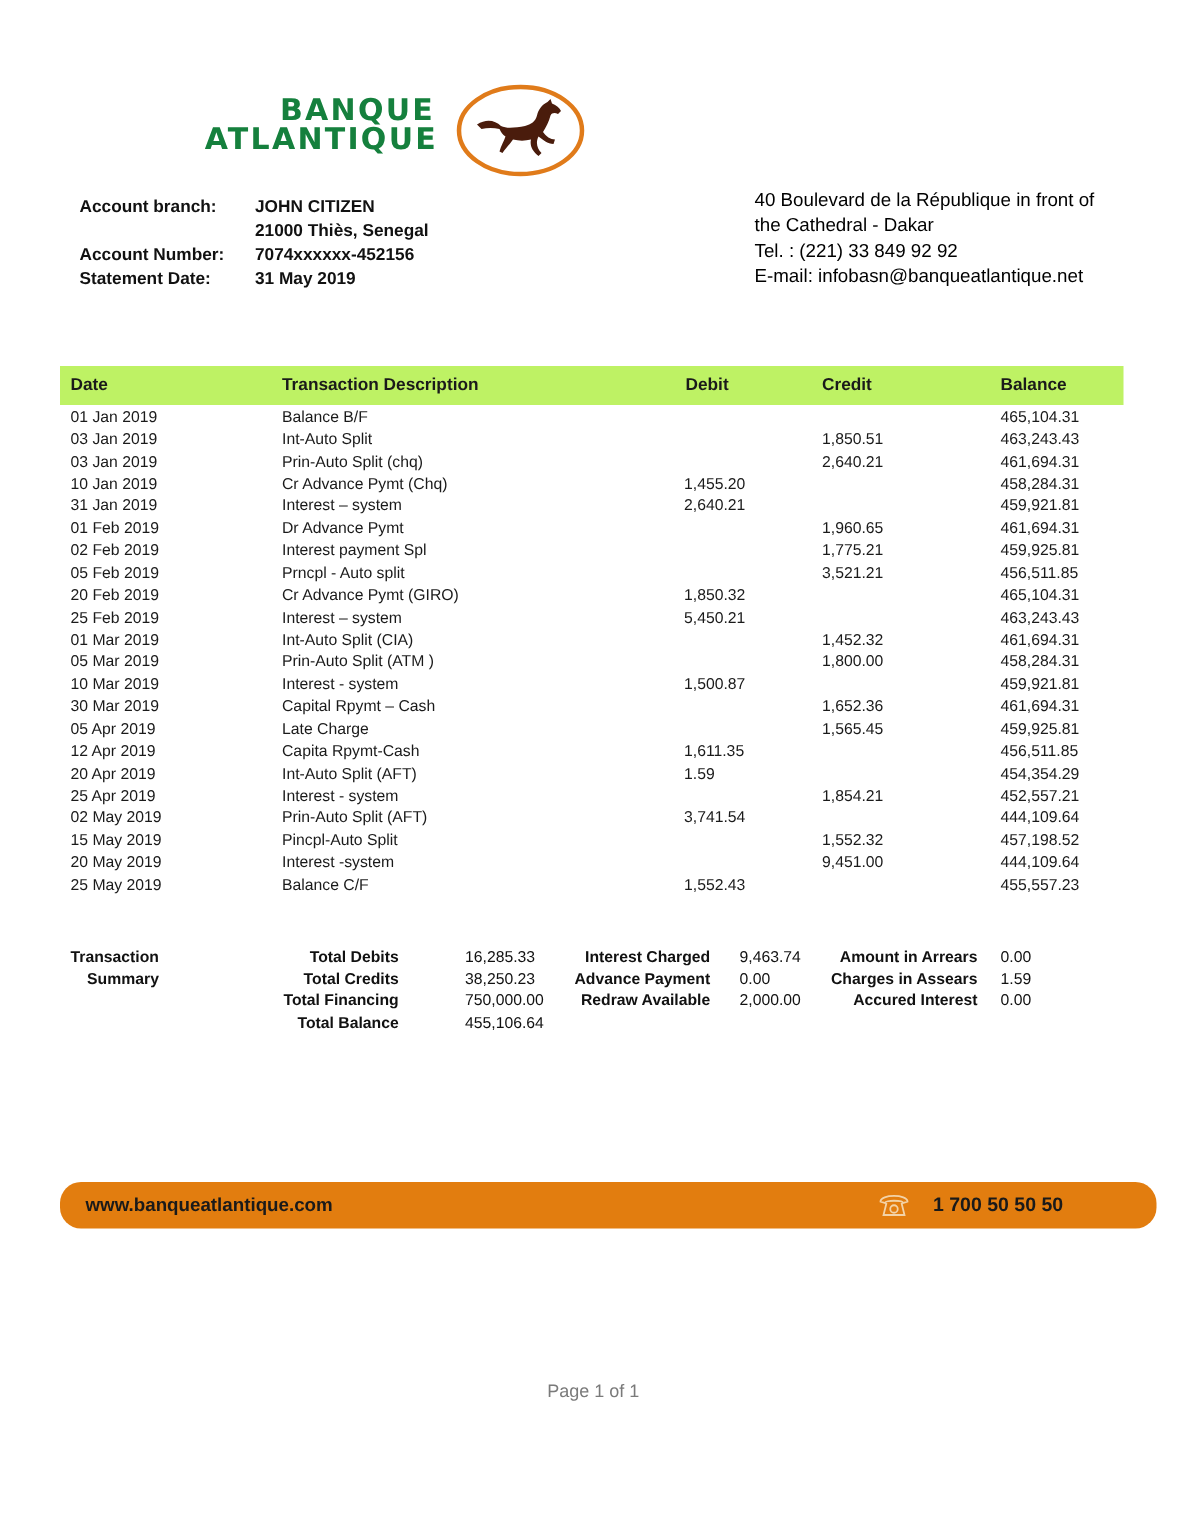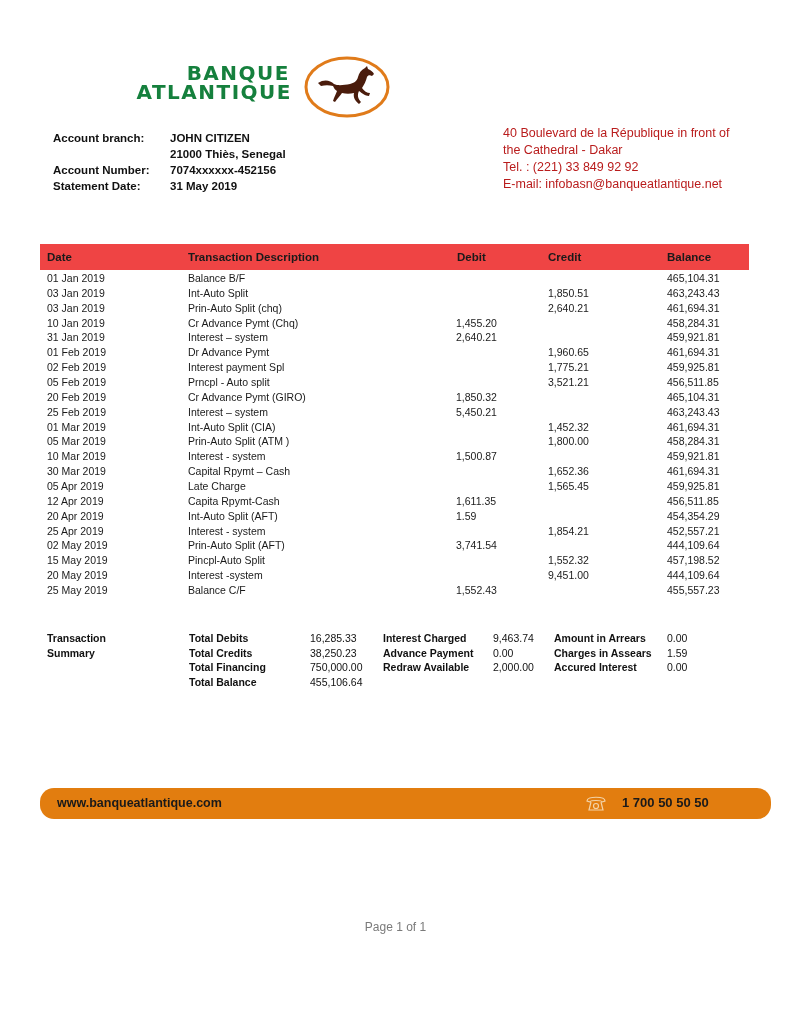--- a/index.html
+++ b/index.html
@@ -38,27 +38,27 @@
     }
     .acct-row { display: flex; }
     .acct-label { width: 117px; }
     .acct-value { }
 
     
     .bank-addr {
       left: 503px; top: 125px;
       font-size: 12.5px;
       line-height: 17px;
-      color: #b91c1c;
+      color: #000000;
     }
 
     
     .thead {
       left: 40px; top: 244px; width: 709px; height: 26px;
-      background: #ef4444;
+      background: #bef264;
       font-size: 11.5px; font-weight: bold;
       color: #1a1a1a;
     }
     .thead span { position: absolute; top: 7px; }
 
     
     .tbody { left: 0; top: 271px; width: 791px; }
     .trow {
       position: relative;
       height: 14.86px;
@@ -79,21 +79,21 @@
     .thead .c-credit { left: 508px; }
     .thead .c-bal { left: 627px; }
 
     
     .summary {
       left: 0; top: 631px; width: 791px; height: 60px;
       font-size: 10.5px;
       line-height: 14.5px;
     }
     .summary .col { position: absolute; top: 0; }
-    .summary .bold { font-weight: bold; }
+    .summary .bold { font-weight: bold; text-align: right; }
 
     
     .footbar {
       left: 40px; top: 788px; width: 731px; height: 31px;
       background: #e27d0f;
       border-radius: 14px;
     }
     .foot-url {
       position: absolute; left: 17px; top: 8px;
       font-size: 12.5px; font-weight: bold; color: #1a1a1a;

